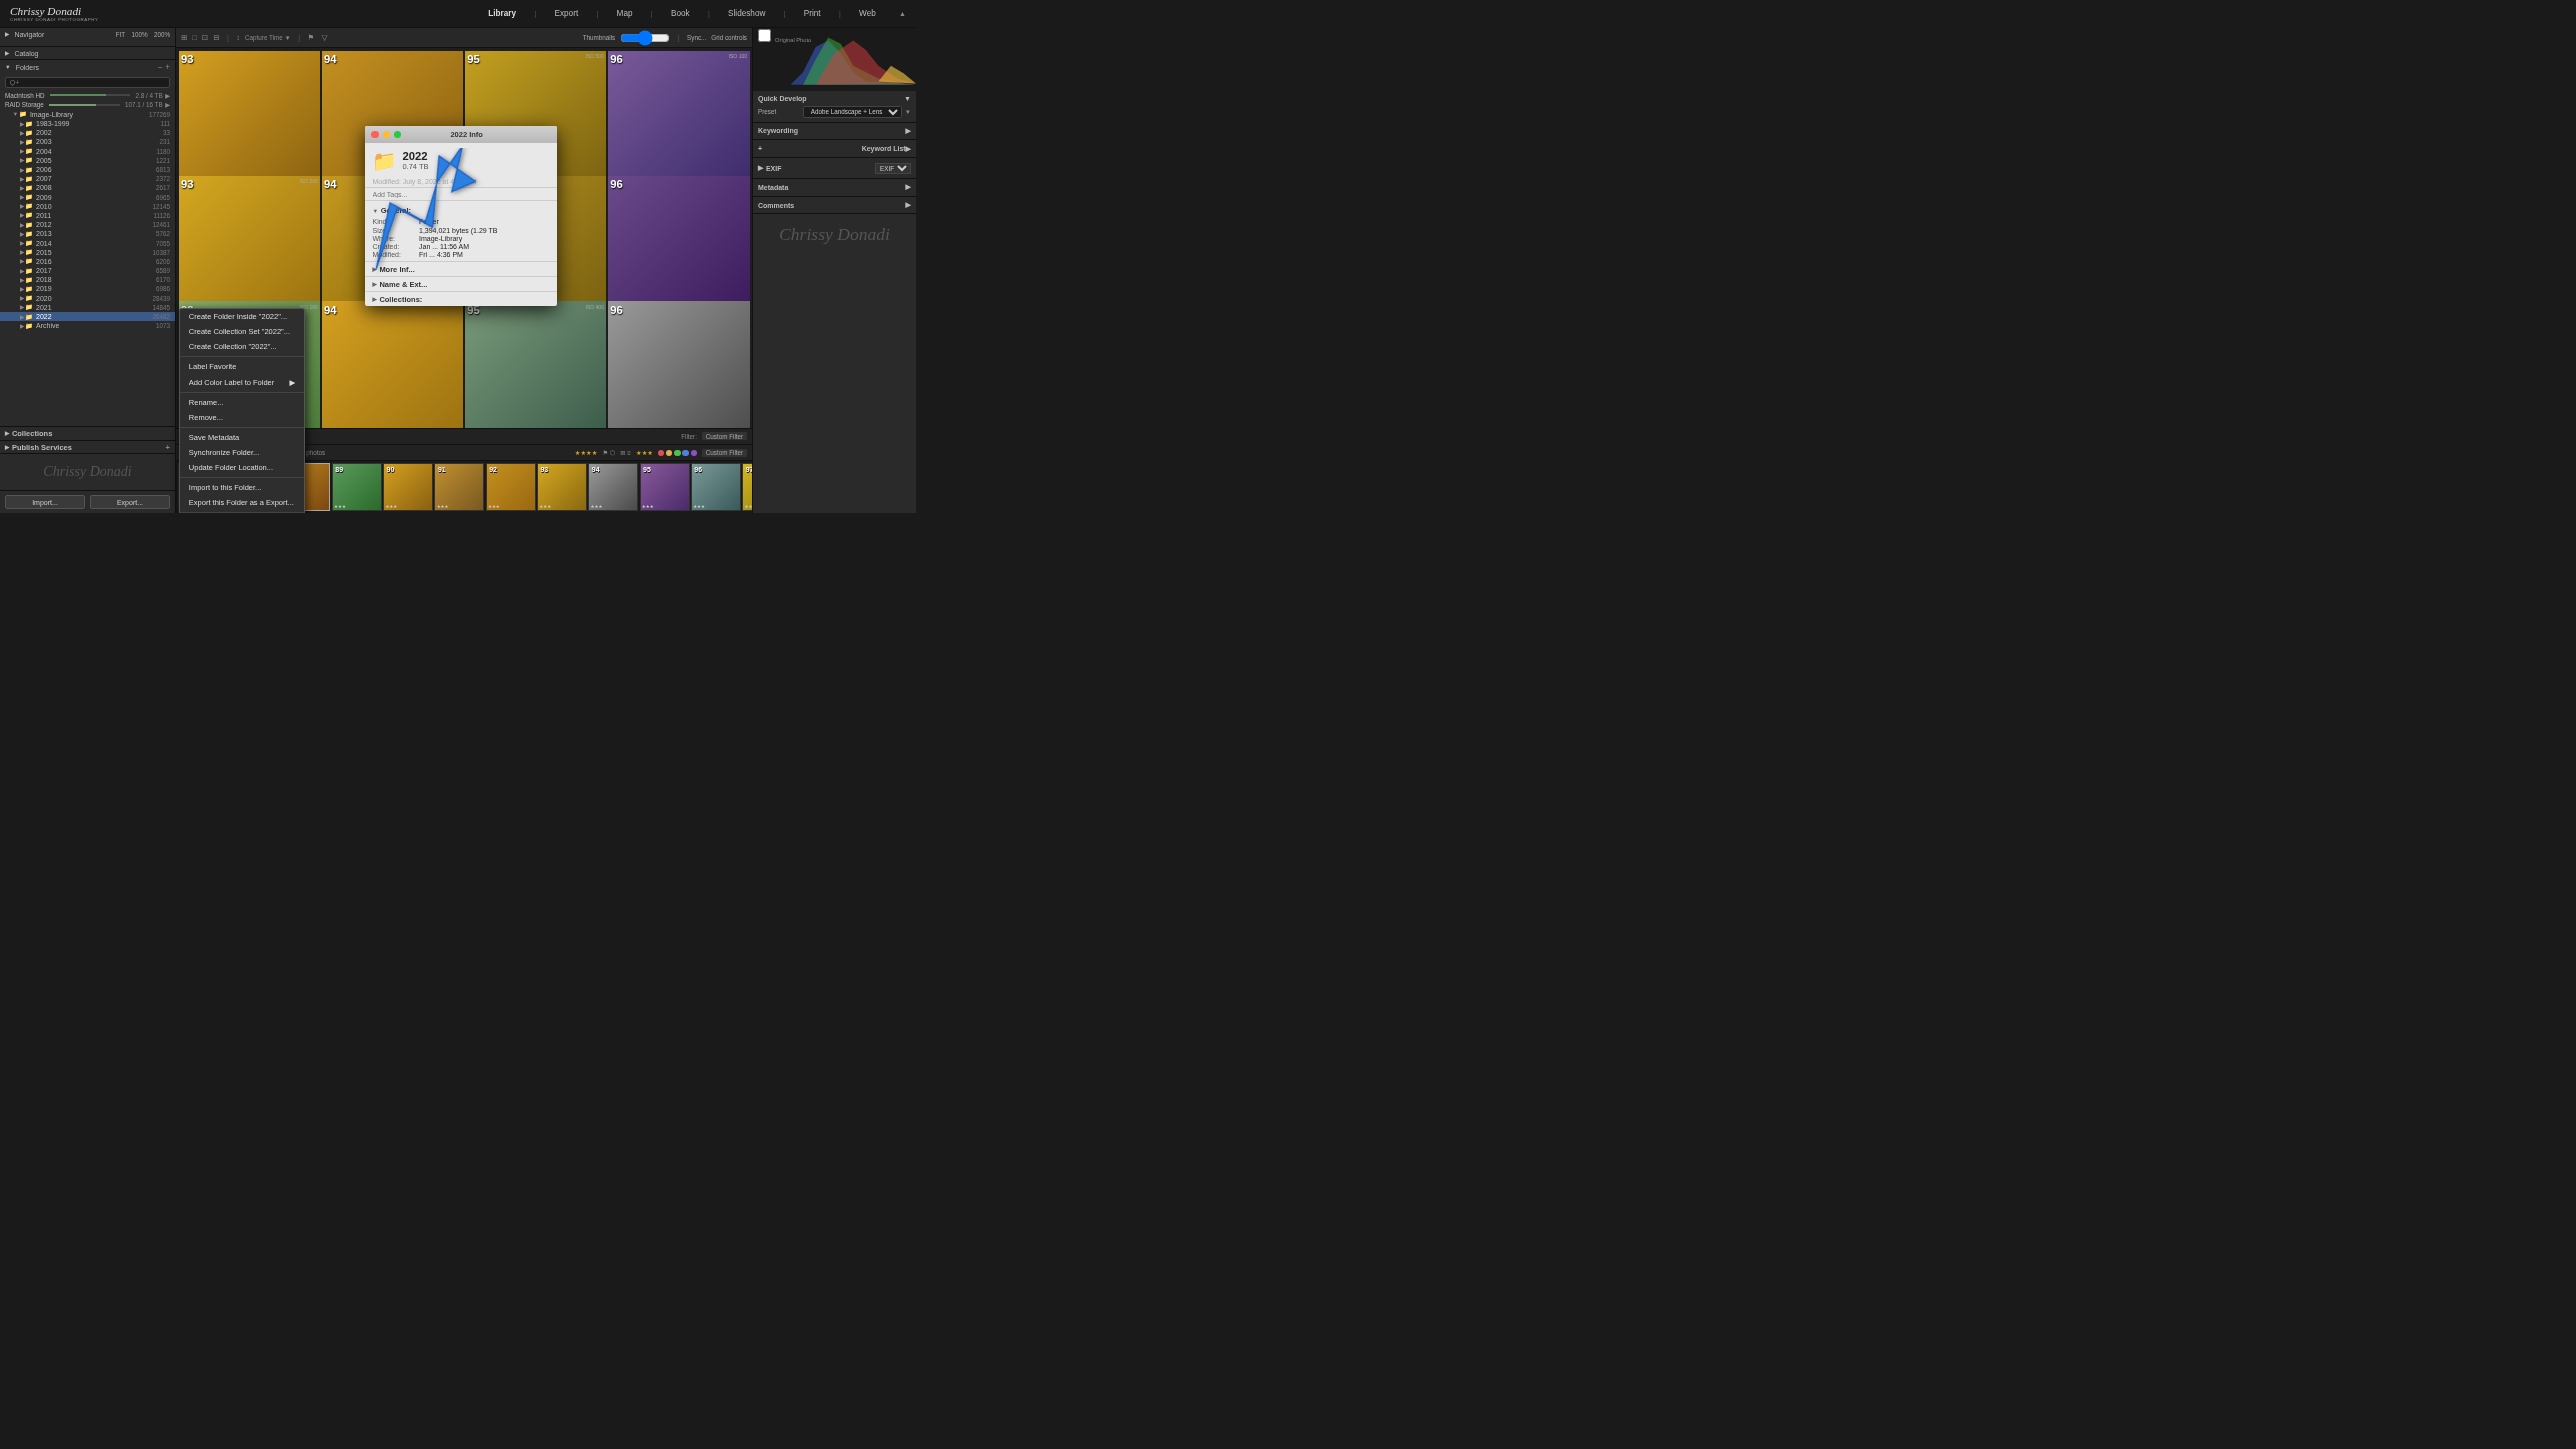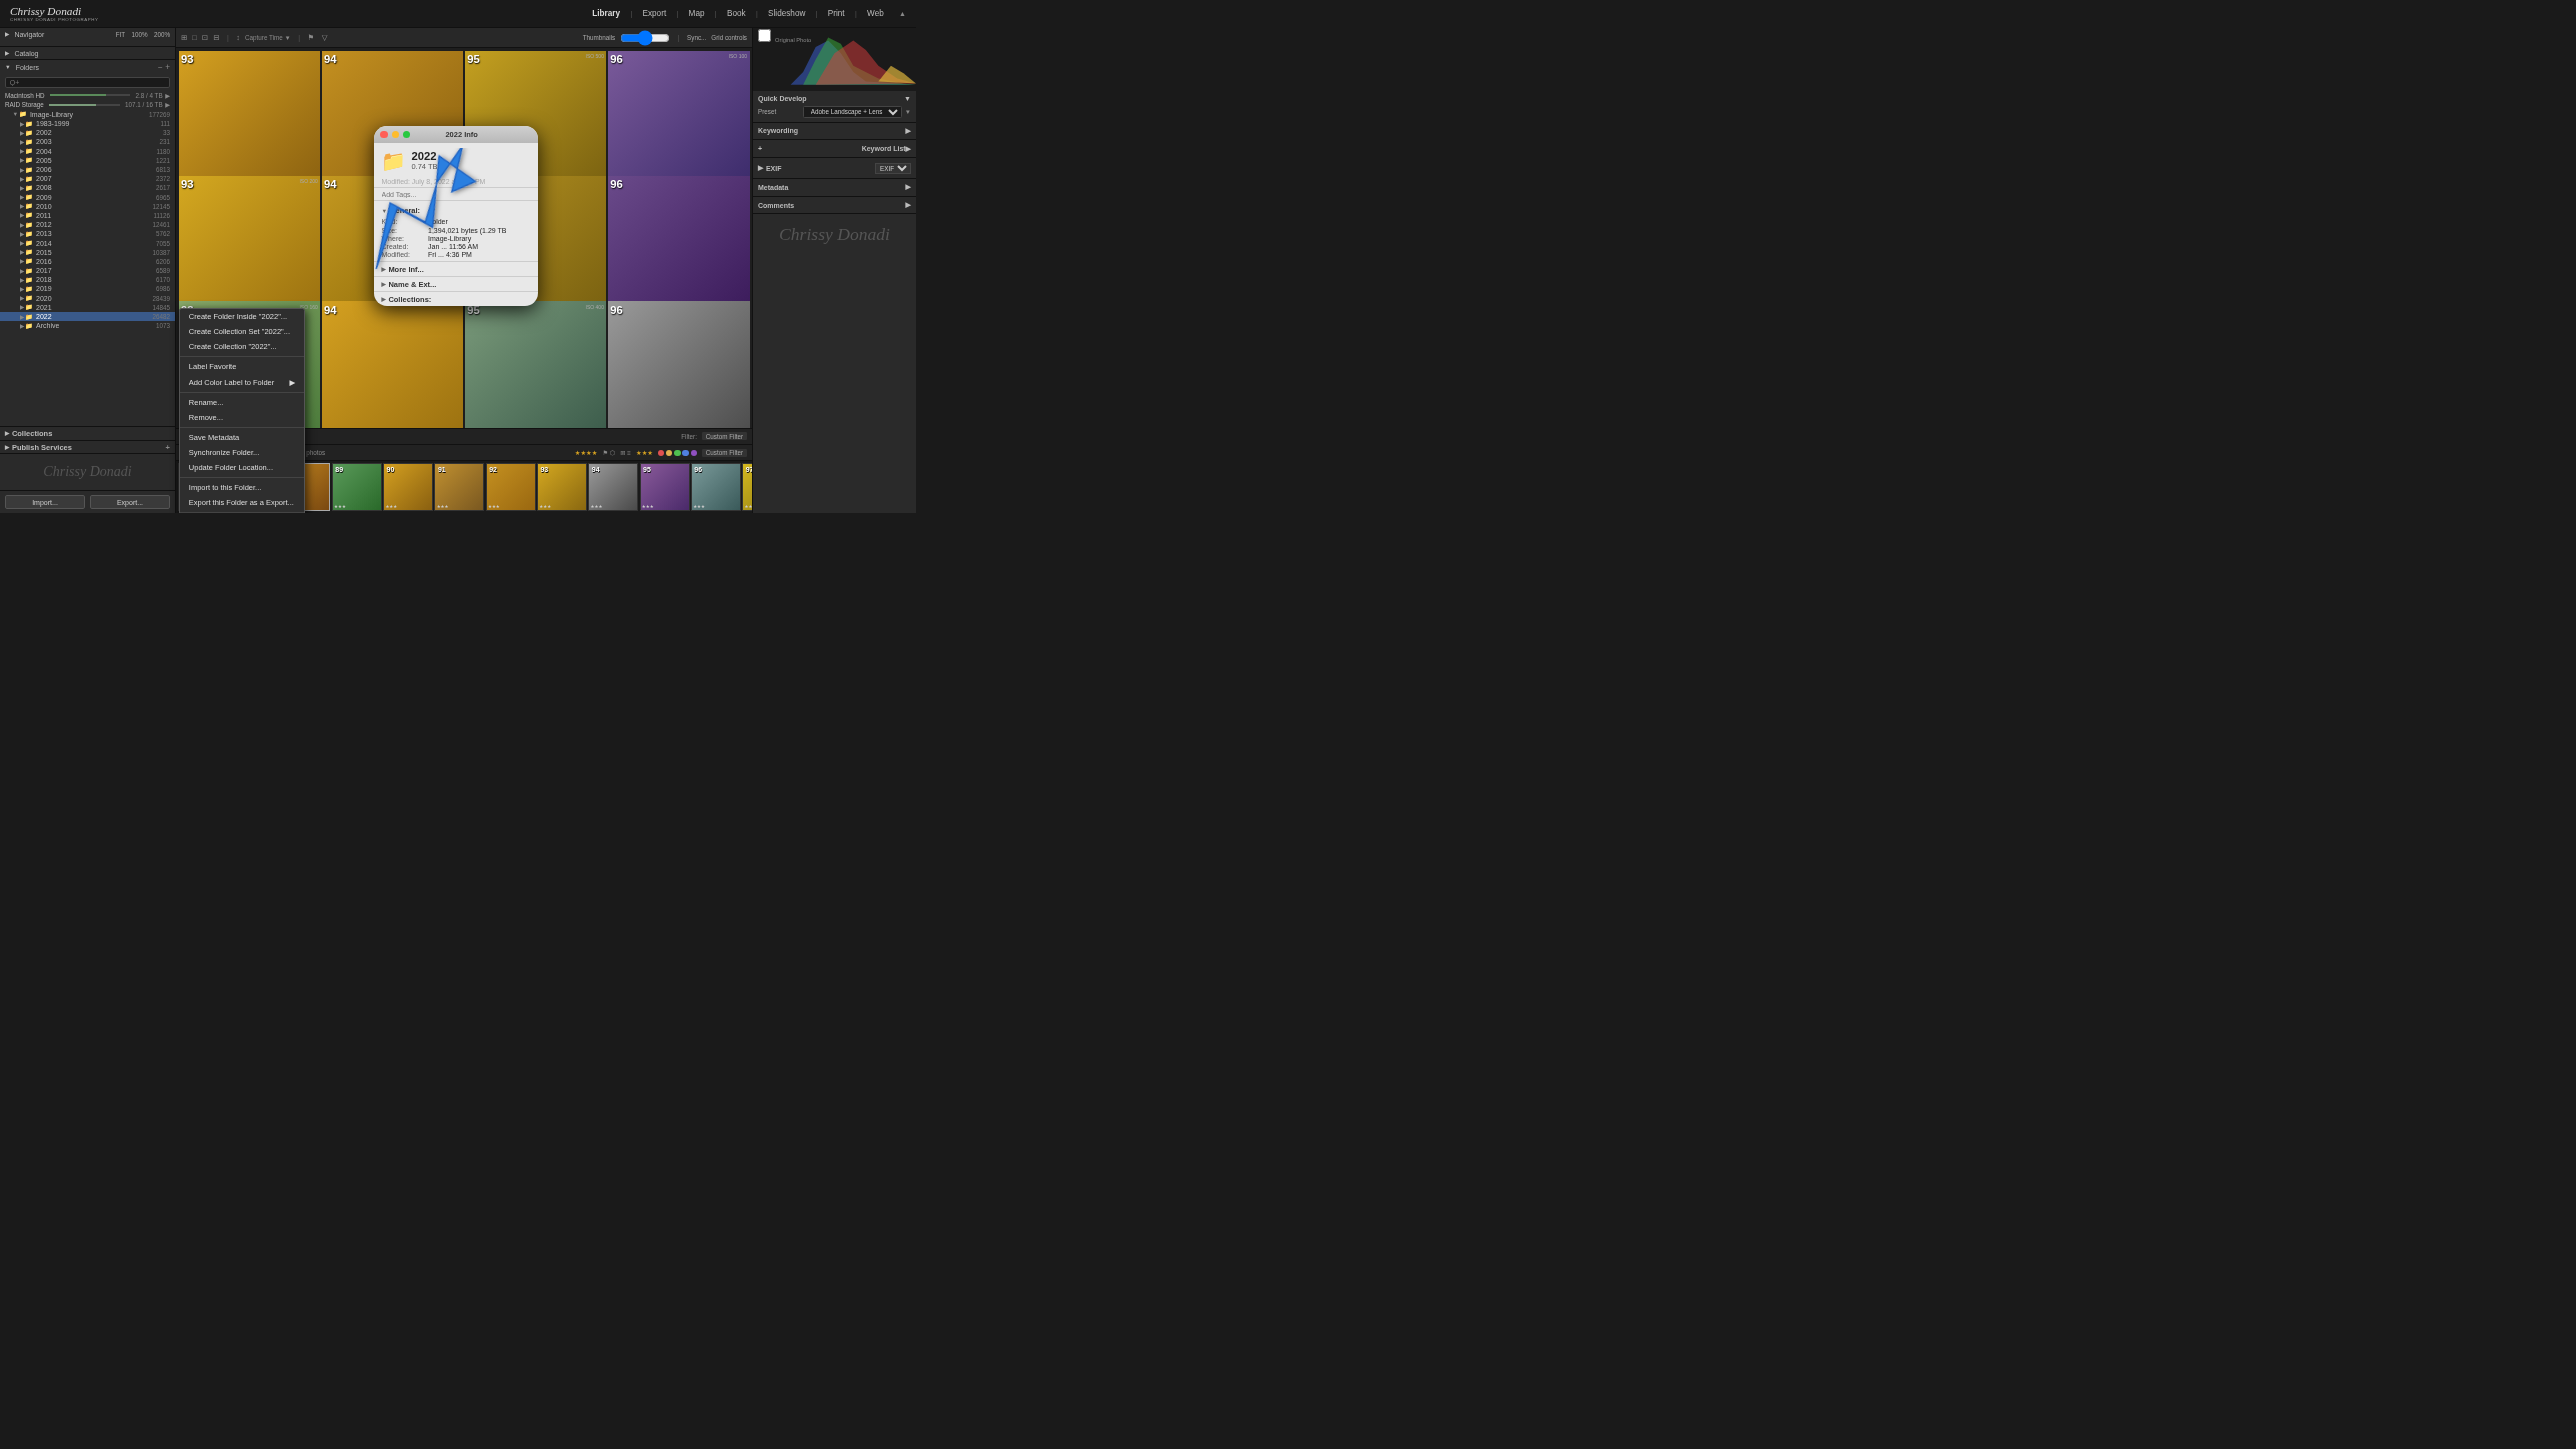--- a/index.html
+++ b/index.html
@@ -19,21 +19,21 @@
       background: #1a1a1a;
       height: 28px;
       display: flex;
       align-items: center;
       justify-content: space-between;
       padding: 0 10px;
       border-bottom: 0.6px solid #111;
     }
     .nav-links {
       display: flex;
-      gap: 4px;
+      gap: 12px;
       align-items: center;
     }
     .nav-link {
       color: #bbb;
       font-size: 8.2px;
       padding: 0 6.3px;
       cursor: pointer;
     }
     .nav-link.active { color: #ddd; font-weight: 600; }
     .nav-sep { color: #555; }
@@ -387,24 +387,24 @@
     
     .modal-overlay {
       position: absolute;
       top: 0; left: 0; right: 0; bottom: 0;
       z-index: 200;
       pointer-events: none;
     }
     .modal-window {
       position: absolute;
       top: 126px;
-      left: 374px;
-      width: 164px;
+      left: 365px;
+      width: 192px;
       background: #e8e8e8;
-      border-radius: 13px;
+      border-radius: 2px;
       box-shadow: 0 5px 20px rgba(0,0,0,0.8);
       pointer-events: all;
       overflow: hidden;
     }
     .modal-titlebar {
       background: linear-gradient(#d0d0d0, #b8b8b8);
       padding: 3.8px 6.3px;
       display: flex;
       align-items: center;
       gap: 3.8px;

